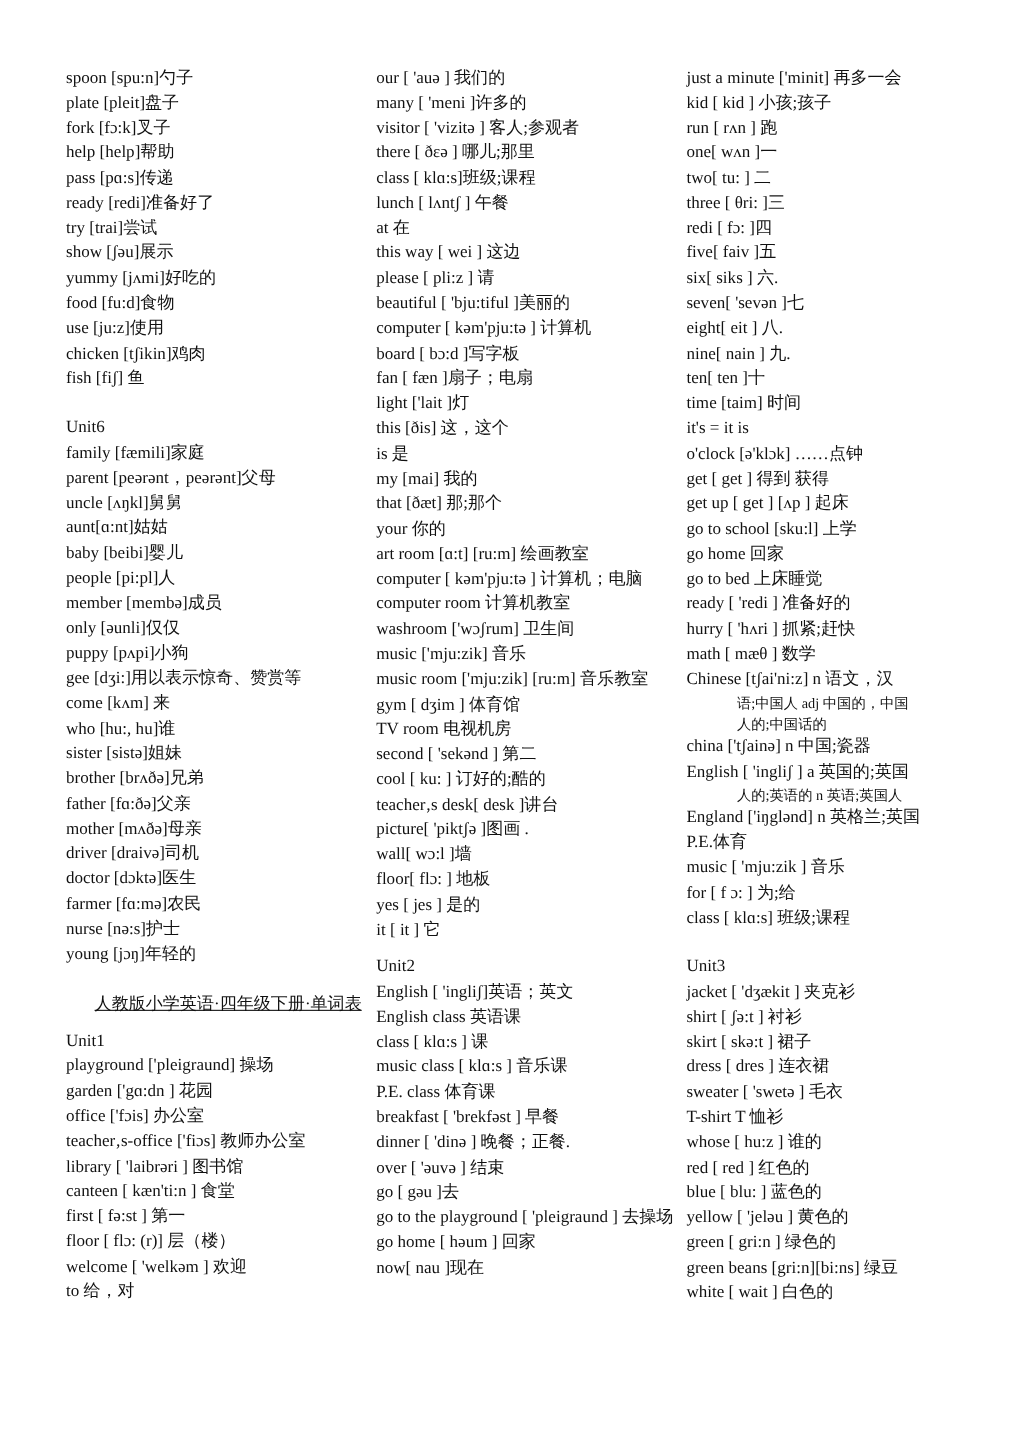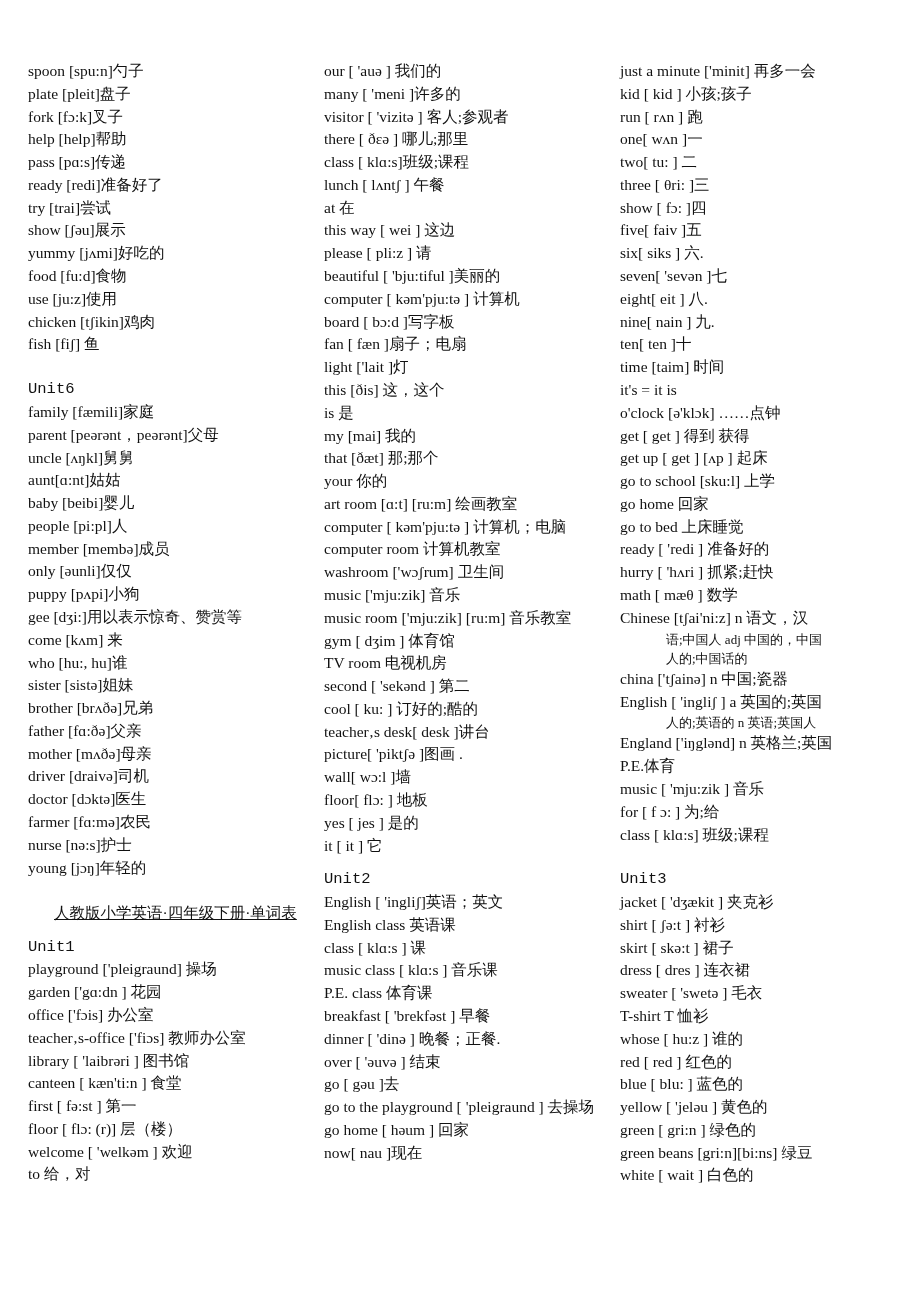--- a/index.html
+++ b/index.html
@@ -13,35 +13,35 @@
     height: 1302px;
     font-family: "Liberation Serif", "DejaVu Serif", serif;
     color: #111111;
     overflow: hidden;
   }
   .page {
     position: relative;
     width: 920px;
     height: 1302px;
     box-sizing: border-box;
-    padding: 60px 32px 40px 28px;
+    padding: 60px 32px 40px 60px;
   }
   .columns {
     display: flex;
     flex-direction: row;
     align-items: flex-start;
     width: 100%;
     height: 100%;
   }
   .col {
     width: 280px;
     flex: 0 0 280px;
   }
   .col + .col {
-    margin-left: 16px;
+    margin-left: 2px;
   }
   .entry {
     font-size: 15.5px;
     line-height: 1.47;
     white-space: normal;
     word-break: normal;
     text-indent: 0;
   }
   
   .spacer {
@@ -52,21 +52,20 @@
   }
   .doc-title {
     font-size: 15.5px;
     line-height: 1.5;
     text-indent: 26px;
     text-decoration: underline;
   }
   .unit {
     font-size: 15.5px;
     line-height: 1.47;
-    font-family: Liberation Mono, monospace;
   }
   .cont {
     display: block;
     padding-left: 46px;
     font-size: 13px;
     line-height: 1.47;
   }
 </style>
 </head>
 <body>
@@ -190,21 +189,21 @@
     </div>
 
     <div class="col">
       <div>
         <div class="entry">just a minute   ['minit]   再多一会</div>
         <div class="entry">kid   [ kid ]   小孩;孩子</div>
         <div class="entry">run   [ rʌn ]   跑</div>
         <div class="entry">one[ wʌn ]一</div>
         <div class="entry">two[ tu: ]  二</div>
         <div class="entry">three [ θri: ]三</div>
-        <div class="entry">show [ fɔ: ]四</div>
+        <div class="entry">redi [ fɔ: ]四</div>
         <div class="entry">five[ faiv ]五</div>
         <div class="entry">six[ siks ]  六.</div>
         <div class="entry">seven[ 'sevən ]七</div>
         <div class="entry">eight[ eit ]  八.</div>
         <div class="entry">nine[ nain ]  九.</div>
         <div class="entry">ten[ ten ]十</div>
         <div class="entry">time   [taim]  时间</div>
         <div class="entry">it's = it is</div>
         <div class="entry">o'clock [ə'klɔk]     ……点钟</div>
         <div class="entry">get   [ get ]  得到  获得</div>

